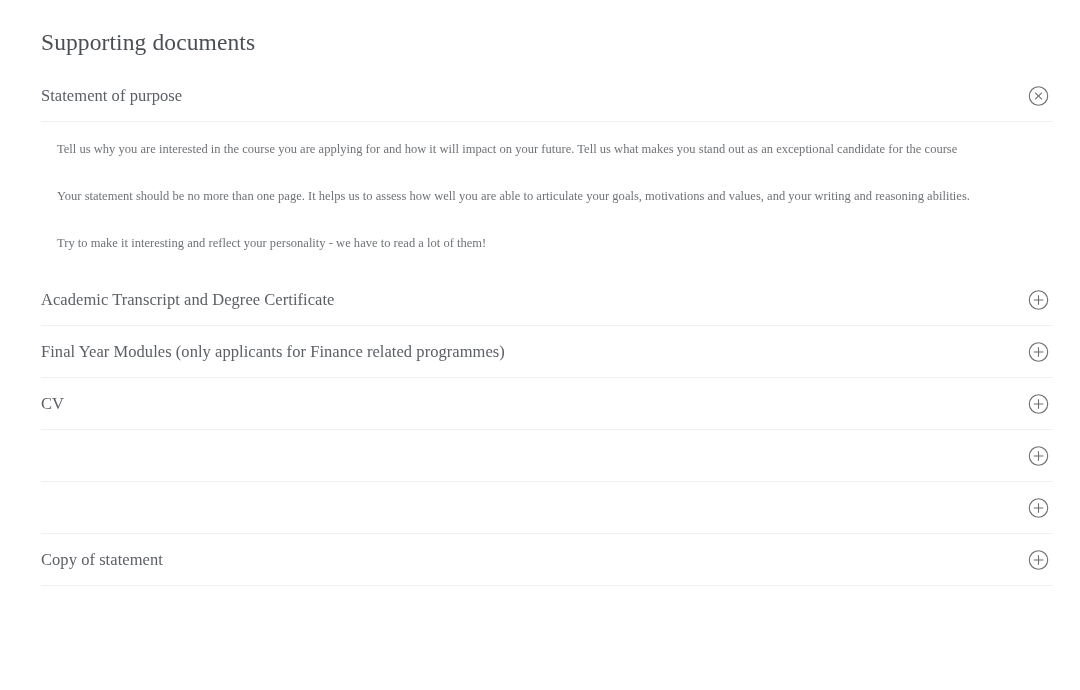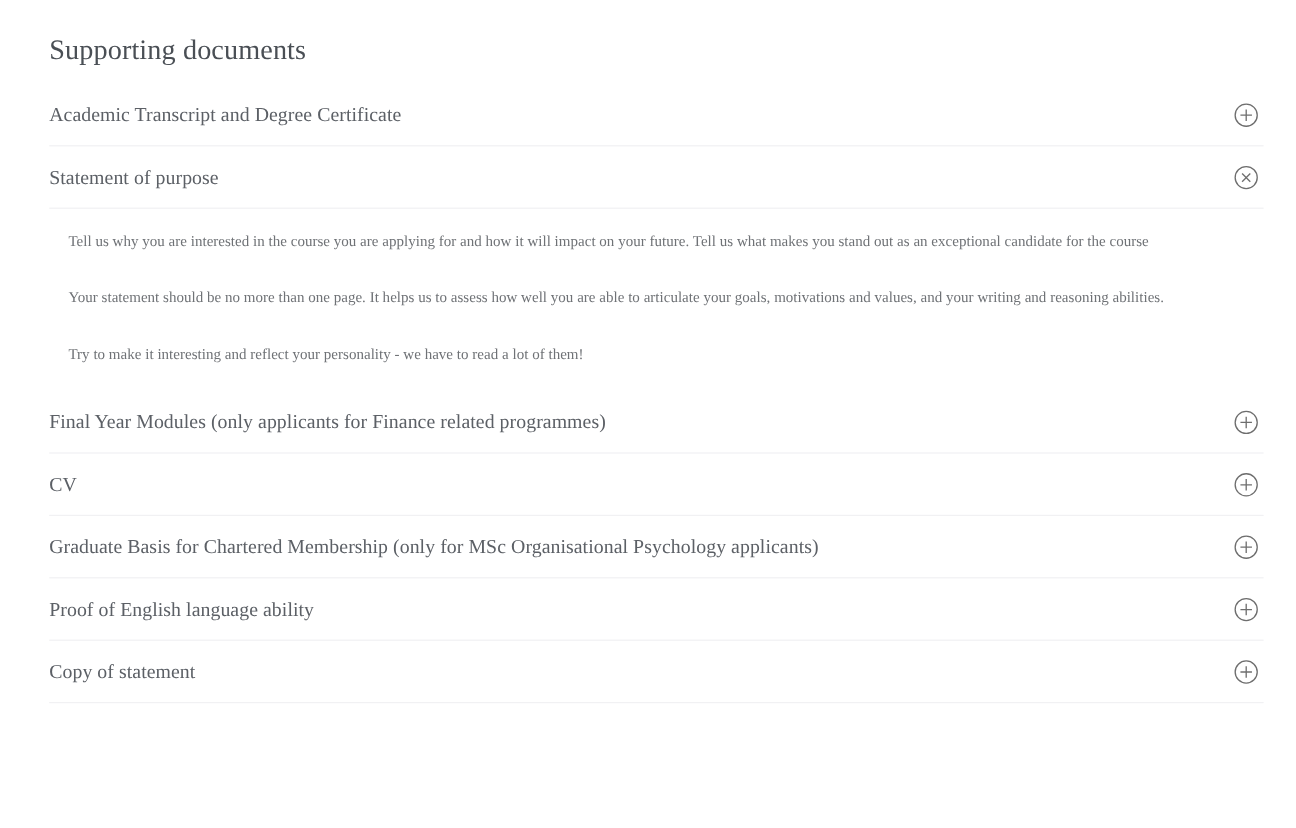--- a/index.html
+++ b/index.html
@@ -110,51 +110,51 @@
 </head>
 <body>
 
 <div class="page">
 
   <h1 class="page-title">Supporting documents</h1>
 
   <div class="accordion">
       <div class="acc-item">
         <div class="acc-header">
-          <span class="acc-title">Academic Transcript and Degree Certificate</span>
-          <span class="acc-toggle">
-            <svg viewBox="0 0 21 21">
-              <circle cx="10.5" cy="10.5" r="9.2" fill="none" stroke="#6e6e6e" stroke-width="1.1"></circle>
-              <line x1="10.5" y1="5.7" x2="10.5" y2="15.3" stroke="#6e6e6e" stroke-width="1.1" stroke-linecap="butt"></line>
-              <line x1="5.7" y1="10.5" x2="15.3" y2="10.5" stroke="#6e6e6e" stroke-width="1.1" stroke-linecap="butt"></line>
-            </svg>
-          </span>
-        </div>
-        <div class="divider"></div>
-      </div>
-      <div class="acc-item">
-        <div class="acc-header">
           <span class="acc-title">Statement of purpose</span>
           <span class="acc-toggle">
             <svg viewBox="0 0 21 21">
               <circle cx="10.5" cy="10.5" r="9.2" fill="none" stroke="#6e6e6e" stroke-width="1.1"></circle>
               <line x1="7.1" y1="7.1" x2="13.9" y2="13.9" stroke="#6e6e6e" stroke-width="1.1" stroke-linecap="butt"></line>
               <line x1="13.9" y1="7.1" x2="7.1" y2="13.9" stroke="#6e6e6e" stroke-width="1.1" stroke-linecap="butt"></line>
             </svg>
           </span>
         </div>
         <div class="divider"></div>
         <div class="acc-panel">
           <p class="p1">Tell us why you are interested in the course you are applying for and how it will impact on your future. Tell us what makes you stand out as an exceptional candidate for the course</p>
           <p class="p2">Your statement should be no more than one page. It helps us to assess how well you are able to articulate your goals, motivations and values, and your writing and reasoning abilities.</p>
           <p class="p3">Try to make it interesting and reflect your personality - we have to read a lot of them!</p>
         </div>
       </div>
       <div class="acc-item">
         <div class="acc-header">
+          <span class="acc-title">Academic Transcript and Degree Certificate</span>
+          <span class="acc-toggle">
+            <svg viewBox="0 0 21 21">
+              <circle cx="10.5" cy="10.5" r="9.2" fill="none" stroke="#6e6e6e" stroke-width="1.1"></circle>
+              <line x1="10.5" y1="5.7" x2="10.5" y2="15.3" stroke="#6e6e6e" stroke-width="1.1" stroke-linecap="butt"></line>
+              <line x1="5.7" y1="10.5" x2="15.3" y2="10.5" stroke="#6e6e6e" stroke-width="1.1" stroke-linecap="butt"></line>
+            </svg>
+          </span>
+        </div>
+        <div class="divider"></div>
+      </div>
+      <div class="acc-item">
+        <div class="acc-header">
           <span class="acc-title">Final Year Modules (only applicants for Finance related programmes)</span>
           <span class="acc-toggle">
             <svg viewBox="0 0 21 21">
               <circle cx="10.5" cy="10.5" r="9.2" fill="none" stroke="#6e6e6e" stroke-width="1.1"></circle>
               <line x1="10.5" y1="5.7" x2="10.5" y2="15.3" stroke="#6e6e6e" stroke-width="1.1" stroke-linecap="butt"></line>
               <line x1="5.7" y1="10.5" x2="15.3" y2="10.5" stroke="#6e6e6e" stroke-width="1.1" stroke-linecap="butt"></line>
             </svg>
           </span>
         </div>
         <div class="divider"></div>
@@ -167,34 +167,32 @@
               <circle cx="10.5" cy="10.5" r="9.2" fill="none" stroke="#6e6e6e" stroke-width="1.1"></circle>
               <line x1="10.5" y1="5.7" x2="10.5" y2="15.3" stroke="#6e6e6e" stroke-width="1.1" stroke-linecap="butt"></line>
               <line x1="5.7" y1="10.5" x2="15.3" y2="10.5" stroke="#6e6e6e" stroke-width="1.1" stroke-linecap="butt"></line>
             </svg>
           </span>
         </div>
         <div class="divider"></div>
       </div>
       <div class="acc-item">
         <div class="acc-header">
-          <span class="acc-title">Graduate Basis for Chartered Membership (only for MSc Organisational Psychology applicants)</span>
-          <span class="acc-toggle">
-            <svg viewBox="0 0 21 21">
-              <circle cx="10.5" cy="10.5" r="9.2" fill="none" stroke="#6e6e6e" stroke-width="1.1"></circle>
-              <line x1="10.5" y1="5.7" x2="10.5" y2="15.3" stroke="#6e6e6e" stroke-width="1.1" stroke-linecap="butt"></line>
-              <line x1="5.7" y1="10.5" x2="15.3" y2="10.5" stroke="#6e6e6e" stroke-width="1.1" stroke-linecap="butt"></line>
-            </svg>
-          </span>
-        </div>
-        <div class="divider"></div>
-      </div>
-      <div class="acc-item">
-        <div class="acc-header">
-          <span class="acc-title">Proof of English language ability</span>
+          <span class="acc-toggle">
+            <svg viewBox="0 0 21 21">
+              <circle cx="10.5" cy="10.5" r="9.2" fill="none" stroke="#6e6e6e" stroke-width="1.1"></circle>
+              <line x1="10.5" y1="5.7" x2="10.5" y2="15.3" stroke="#6e6e6e" stroke-width="1.1" stroke-linecap="butt"></line>
+              <line x1="5.7" y1="10.5" x2="15.3" y2="10.5" stroke="#6e6e6e" stroke-width="1.1" stroke-linecap="butt"></line>
+            </svg>
+          </span>
+        </div>
+        <div class="divider"></div>
+      </div>
+      <div class="acc-item">
+        <div class="acc-header">
           <span class="acc-toggle">
             <svg viewBox="0 0 21 21">
               <circle cx="10.5" cy="10.5" r="9.2" fill="none" stroke="#6e6e6e" stroke-width="1.1"></circle>
               <line x1="10.5" y1="5.7" x2="10.5" y2="15.3" stroke="#6e6e6e" stroke-width="1.1" stroke-linecap="butt"></line>
               <line x1="5.7" y1="10.5" x2="15.3" y2="10.5" stroke="#6e6e6e" stroke-width="1.1" stroke-linecap="butt"></line>
             </svg>
           </span>
         </div>
         <div class="divider"></div>
       </div>

